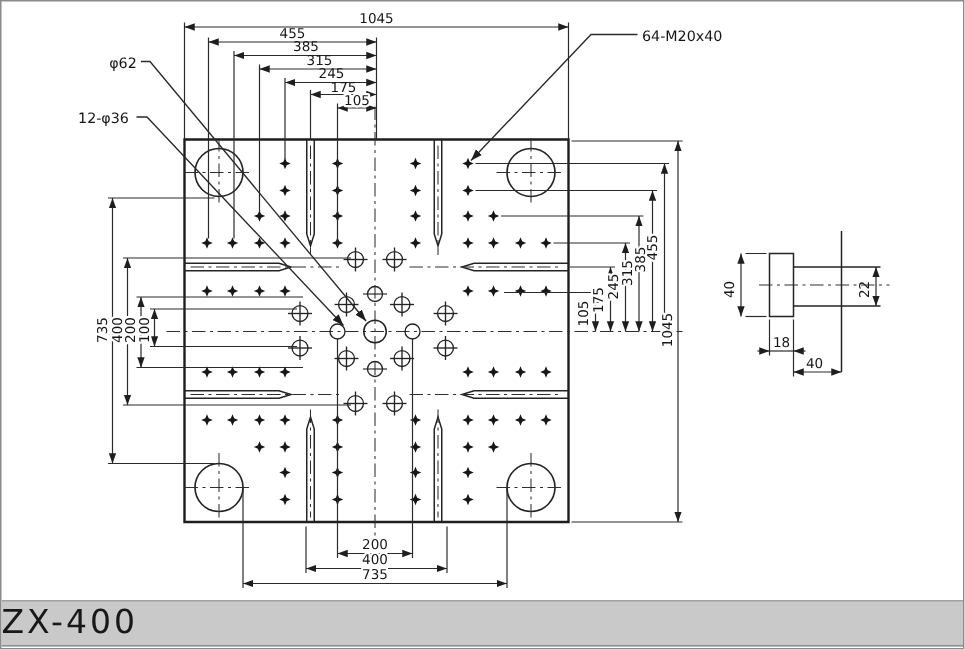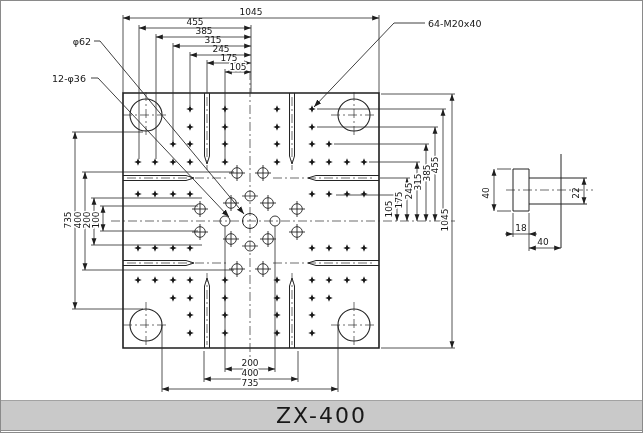--- a/index.html
+++ b/index.html
@@ -14,21 +14,21 @@
   .thin{stroke:#242424;stroke-width:1;fill:none;}
   .dim{stroke:#2a2a2a;stroke-width:.8;fill:none;}
   .cl{stroke:#2e2e2e;stroke-width:.7;fill:none;stroke-dasharray:9 3 2 3;}
   .leader{stroke:#2a2a2a;stroke-width:.9;fill:none;}
   text{font-family:"DejaVu Sans","Liberation Sans",sans-serif;font-size:9px;fill:#161616;}
   text.halo{paint-order:stroke;stroke:#ffffff;stroke-width:3px;stroke-linejoin:round;}
   text.lbl{font-size:9.5px;}
   #titlebar{
     position:absolute;left:0;right:0;top:399px;height:29px;
     background:#c9c9c9;border-top:1px solid #a2a2a2;border-bottom:1px solid #8f8f8f;
-    display:flex;align-items:center;justify-content:center;
+    display:flex;align-items:center;
   }
   #titlebar span{font-size:22px;letter-spacing:2px;color:#181818;}
 </style>
 </head>
 <body>
 
 <div id="stage">
 <svg width="641" height="431" viewBox="0 0 641 431">
   <defs>
     <marker id="arr" viewBox="0 0 10 10" refX="9.5" refY="5" markerWidth="9" markerHeight="9" orient="auto-start-reverse">

